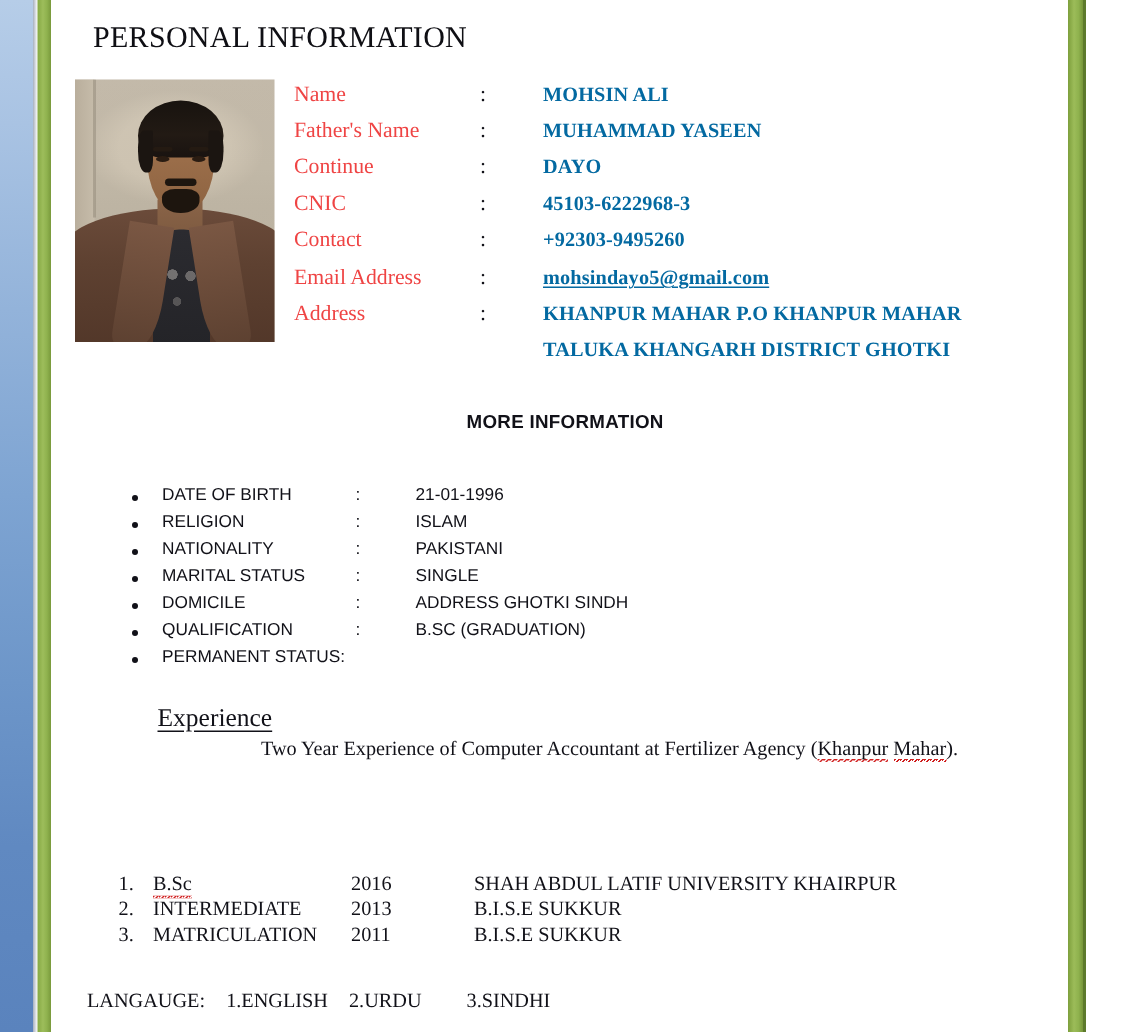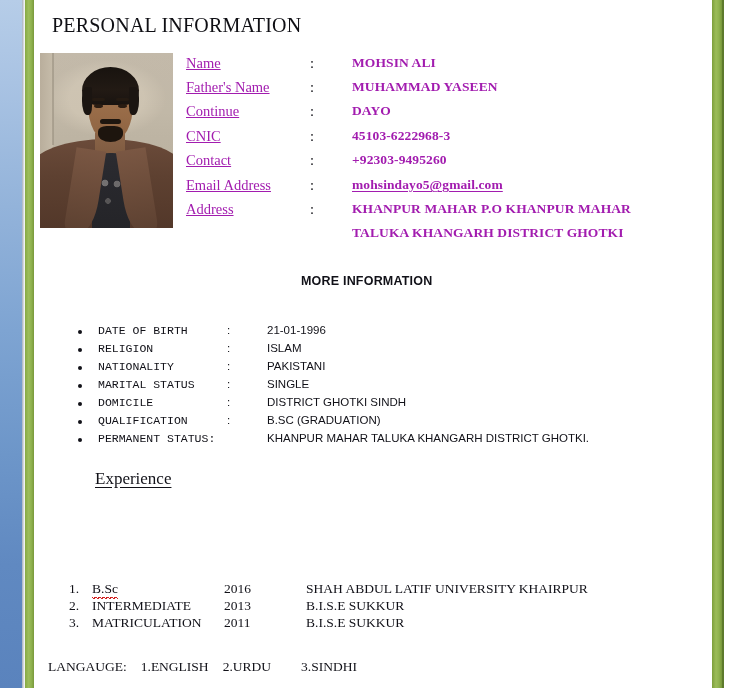--- a/index.html
+++ b/index.html
@@ -67,21 +67,21 @@
   .page-border-right-edge {
     position: absolute;
     left: 722px; top: 0;
     width: 2px; height: 688px;
     background: #5d7a2c;
   }
 
   
   .content {
     position: absolute;
-    left: 24px; top: 0;
+    left: 34px; top: 0;
     width: 678px; height: 688px;
   }
 
   
   .doc-title {
     position: absolute;
     left: 28px; top: 14px;
     font-family: "Liberation Serif", serif;
     font-size: 20px;
     letter-spacing: .2px;
@@ -184,36 +184,35 @@
     background: #1d150e; border-radius: 36% 36% 52% 52%;
   }
 
   
   .pi-table { position: absolute; left: 0; top: 0; }
   .pi-row { position: absolute; left: 0; width: 678px; height: 24px; }
   .pi-label {
     position: absolute; left: 162px; top: 0;
     font-family: "Liberation Serif", serif;
     font-size: 14.5px;
-    color: #a21caf;
-    white-space: nowrap;
-    text-decoration: underline;
+    color: #ef4444;
+    white-space: nowrap;
   }
   .pi-colon {
     position: absolute; left: 286px; top: 0;
     font-family: "Liberation Serif", serif;
     font-size: 14.5px;
     color: #111118;
   }
   .pi-value {
     position: absolute; left: 328px; top: 0;
     font-family: "Liberation Serif", serif;
     font-size: 13.5px;
     font-weight: bold;
-    color: #a21caf;
+    color: #0369a1;
     white-space: nowrap;
     letter-spacing: .1px;
   }
   .pi-value.link {
     text-decoration: underline;
     text-underline-offset: 2px;
   }
   .pi-value.addr2 { top: 24px; }
 
   
@@ -231,21 +230,21 @@
   
   .mi-list { position: absolute; left: 0; top: 324px; }
   .mi-row { position: absolute; left: 0; height: 18px; width: 678px; }
   .mi-bullet {
     position: absolute; left: 54px; top: 6px;
     width: 4px; height: 4px; border-radius: 50%;
     background: #111118;
   }
   .mi-label {
     position: absolute; left: 74px; top: 0;
-    font-family: Liberation Mono, monospace;
+    font-family: Liberation Sans, sans-serif;
     font-size: 11.5px;
     color: #111118;
     white-space: nowrap;
   }
   .mi-colon {
     position: absolute; left: 203px; top: 0;
     font-family: "Liberation Sans", sans-serif;
     font-size: 11.5px;
     color: #111118;
   }
@@ -469,40 +468,42 @@
         <span class="mi-bullet"></span>
         <span class="mi-label">MARITAL STATUS</span>
         <span class="mi-colon">:</span>
         <span class="mi-value">SINGLE</span>
       </div>
 
       <div class="mi-row" style="top:72px">
         <span class="mi-bullet"></span>
         <span class="mi-label">DOMICILE</span>
         <span class="mi-colon">:</span>
-        <span class="mi-value">DISTRICT GHOTKI SINDH</span>
+        <span class="mi-value">ADDRESS GHOTKI SINDH</span>
       </div>
 
       <div class="mi-row" style="top:90px">
         <span class="mi-bullet"></span>
         <span class="mi-label">QUALIFICATION</span>
         <span class="mi-colon">:</span>
         <span class="mi-value">B.SC (GRADUATION)</span>
       </div>
 
       <div class="mi-row wide" style="top:108px">
         <span class="mi-bullet"></span>
         <span class="mi-label">PERMANENT STATUS:</span>
-        <span class="mi-value">KHANPUR MAHAR TALUKA  KHANGARH DISTRICT GHOTKI.</span>
       </div>
 
     </div>
 
     <div class="exp-title">Experience</div>
 
+    <div class="exp-line l1">
+      <span>Two Year Experience of Computer Accountant at Fertilizer Agency (</span><span class="sq-red">Khanpur</span><span> </span><span class="sq-red">Mahar</span><span>).</span>
+    </div>
 
 
 
     <div class="acad-list">
 
       <div class="acad-row" style="top:0px">
         <span class="acad-num">1.</span>
         <span class="acad-name sq-red">B.Sc</span>
         <span class="acad-year">2016</span>
         <span class="acad-board">SHAH ABDUL LATIF UNIVERSITY KHAIRPUR</span>

